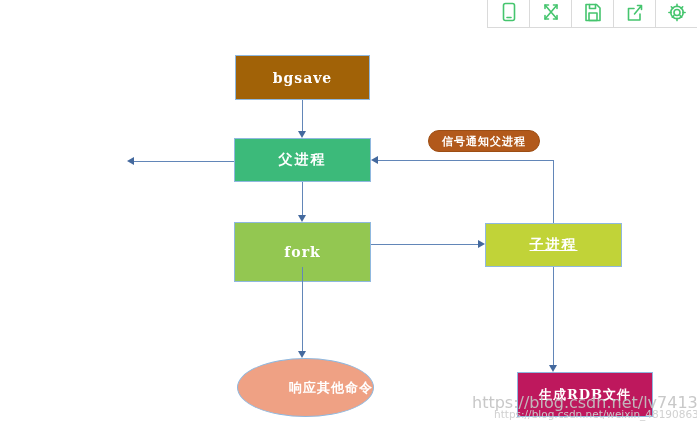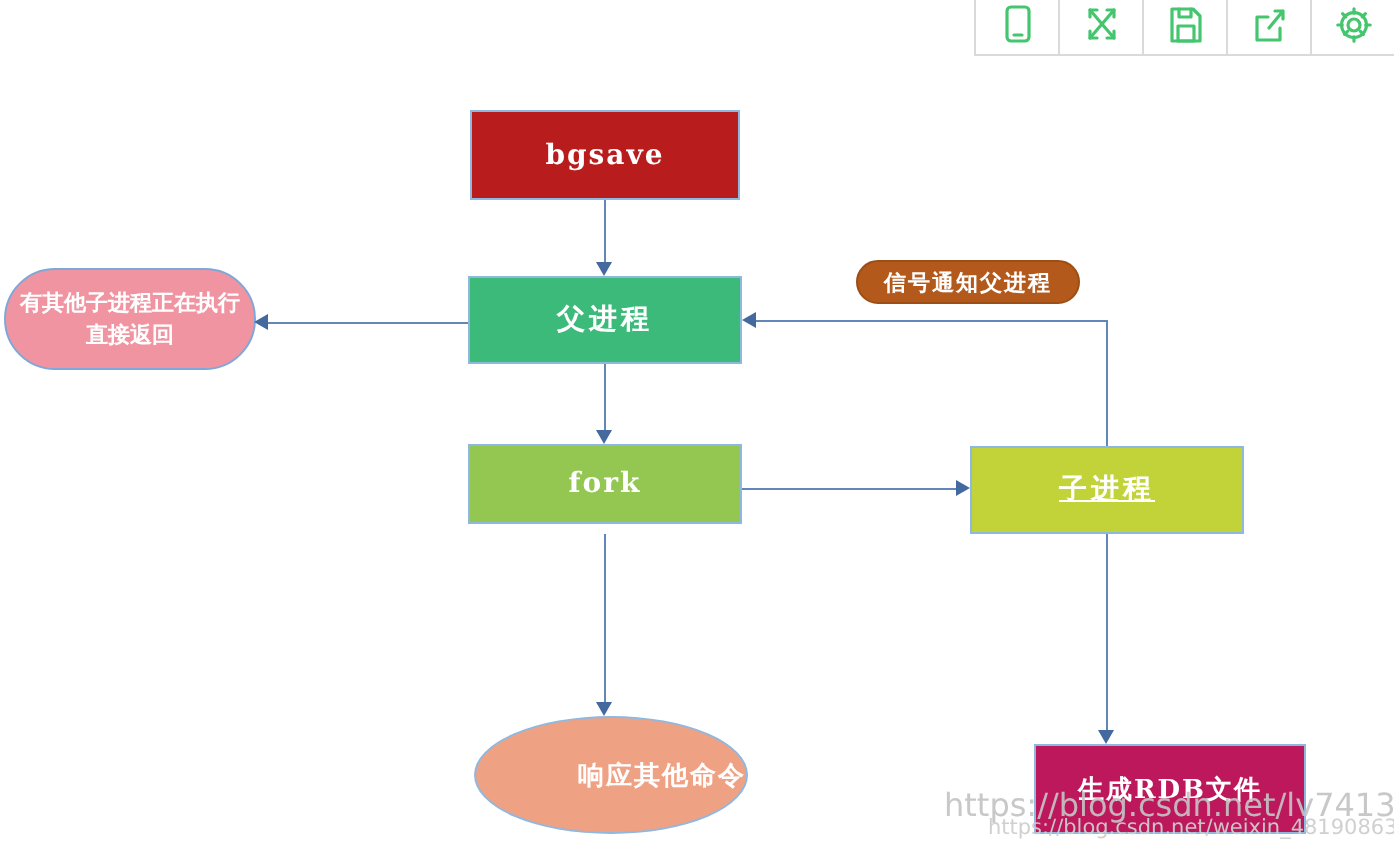--- a/index.html
+++ b/index.html
@@ -8,27 +8,27 @@
   
   .toolbar{position:absolute;left:487px;top:0;width:210px;height:28px;display:flex;}
   .tb-cell{width:42px;height:28px;box-sizing:border-box;border-left:1px solid #dadada;
            border-bottom:1px solid #dadada;display:flex;align-items:center;justify-content:center;
            background:#fff;cursor:pointer;}
   .tb-cell svg{stroke:#45c56e;fill:none;stroke-width:1.6;stroke-linecap:round;stroke-linejoin:round;}
   
   .node{position:absolute;display:flex;flex-direction:column;align-items:center;justify-content:center;
         color:#fff;font-weight:bold;box-sizing:border-box;border:1px solid #8fb8df;
         text-align:center;cursor:pointer;}
-  #n-bgsave {left:235px;top:55px; width:135px;height:45px;background:#b91c1c;font-size:14px;letter-spacing:1px;}
+  #n-bgsave {left:235px;top:55px; width:135px;height:45px;background:#a16207;font-size:14px;letter-spacing:1px;}
   #n-parent {left:234px;top:138px;width:137px;height:44px;background:#3cba7a;font-size:14px;letter-spacing:2px;}
   #n-other  {left:2px;  top:134px;width:126px;height:51px;background:#ef94a0;border-radius:26px;
              font-size:11px;line-height:1.45;border:1px solid #7fa8d8;}
   #n-signal {left:428px;top:130px;width:112px;height:22px;background:#b2591b;border-radius:11px;
              font-size:11px;border:1px solid #9d4e14;letter-spacing:1px;}
-  #n-fork   {left:234px;top:222px;width:137px;height:40px;background:#93c751;font-size:14px;letter-spacing:1px;}
+  #n-fork   {left:234px;top:222px;width:137px;height:60px;background:#93c751;font-size:14px;letter-spacing:1px;}
   #n-child  {left:485px;top:223px;width:137px;height:44px;background:#c1d338;font-size:14px;letter-spacing:2px;text-decoration:underline;}
   #n-respond{left:237px;top:358px;width:137px;height:59px;background:#efa184;border-radius:50%;font-size:13px;letter-spacing:1px;align-items:flex-end;}
   #n-rdb    {left:485px;top:372px;width:136px;height:45px;background:#be185d;font-size:13px;letter-spacing:1px;margin-left:32px;}
   
   .cline{position:absolute;background:#6286b8;}
   .h{height:1px;} .v{width:1px;}
   .arr{position:absolute;width:0;height:0;}
   .arr-down {border-left:4.5px solid transparent;border-right:4.5px solid transparent;border-top:7px solid #44699e;}
   .arr-left {border-top:4.5px solid transparent;border-bottom:4.5px solid transparent;border-right:7px solid #44699e;}
   .arr-right{border-top:4.5px solid transparent;border-bottom:4.5px solid transparent;border-left:7px solid #44699e;}
@@ -78,24 +78,20 @@
   </div>
 
   <div class="node" id="n-bgsave">
     <span>bgsave</span>
   </div>
 
   <div class="node" id="n-parent">
     <span>父进程</span>
   </div>
 
-  <div class="node" id="n-other">
-    <span>有其他子进程正在执行</span>
-    <span>直接返回</span>
-  </div>
 
   <div class="node" id="n-signal">
     <span>信号通知父进程</span>
   </div>
 
   <div class="node" id="n-fork">
     <span>fork</span>
   </div>
 
   <div class="node" id="n-child">

